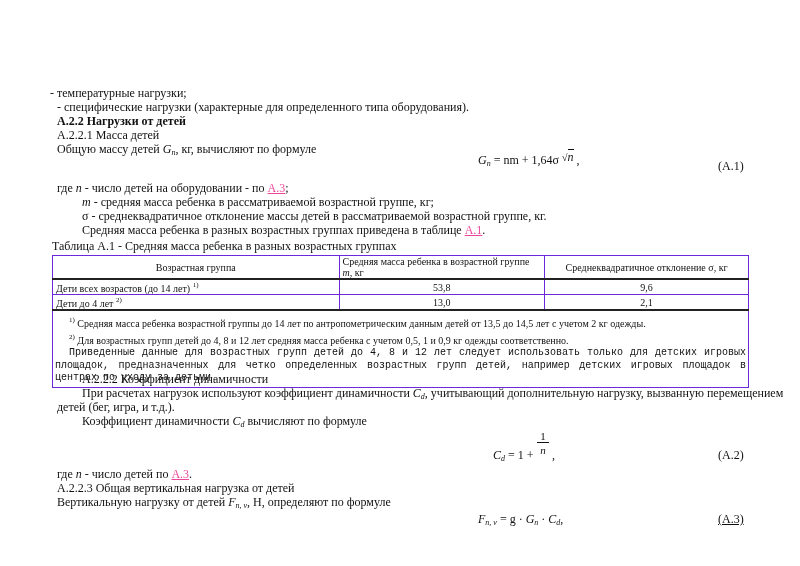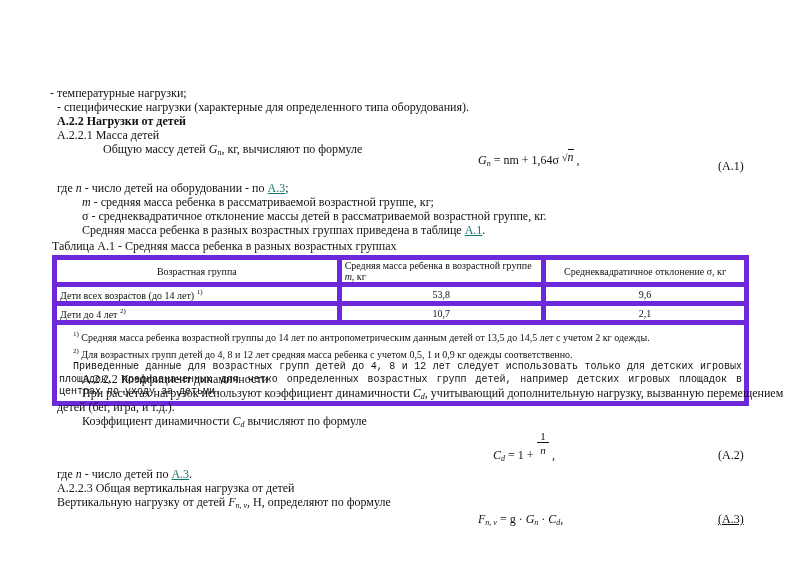--- a/index.html
+++ b/index.html
@@ -3,46 +3,46 @@
 <meta charset="utf-8">
 <style>
   html, body { margin: 0; padding: 0; }
   body {
     width: 800px; height: 566px; background: #ffffff; position: relative; overflow: hidden;
     font-family: "Liberation Serif", serif; font-size: 12px; color: #111111;
   }
   .ln { position: absolute; white-space: nowrap; line-height: 14px; }
   .b { font-weight: bold; }
   i { font-style: italic; }
-  a.lnk { color: #0f766e; text-decoration: underline; }
+  a.lnk { color: #ec4899; text-decoration: underline; }
   .sub { font-size: 8px; vertical-align: -2px; font-style: italic; }
   .sup { font-size: 7px; vertical-align: 5px; }
   .eqnum { position: absolute; left: 718px; }
   table.t {
     position: absolute; left: 52px; top: 255px; width: 697px;
     border-collapse: collapse; font-size: 10px; line-height: 11px;
   }
   table.t td, table.t th {
-    border: 5px solid #6d28d9; padding: 0 3px; height: 11px; font-weight: normal;
+    border: 1px solid #6d28d9; padding: 0 3px; height: 11px; font-weight: normal;
   }
   table.t th { text-align: center; }
   table.t td.c { text-align: center; }
   table.t td.notes { border-top: 2px solid #222; padding: 3px 2px 2px 2px; line-height: 12.5px; }
   table.t tr.hdr th { border-bottom: 2px solid #222; }
   .justify { text-align: justify; text-align-last: left; white-space: normal; }
 </style>
 </head>
 <body>
 
 <div class="ln" style="left:50px; top:86px;">- температурные нагрузки;</div>
 <div class="ln" style="left:57px; top:100px;">- специфические нагрузки (характерные для определенного типа оборудования).</div>
 
 <div class="ln b" style="left:57px; top:114px;">А.2.2 Нагрузки от детей</div>
 <div class="ln" style="left:57px; top:128px;">А.2.2.1 Масса детей</div>
-<div class="ln" style="left:57px; top:142px;margin-left:46px;">
+<div class="ln" style="left:57px; top:142px;">
   <span>Общую массу детей </span><i>G</i><span class="sub">n</span><span>, кг, вычисляют по формуле</span>
 </div>
 
 <div class="ln" style="left:478px; top:153px;">
   <i>G</i><span class="sub">n</span><span> = nm + 1,64σ </span><span style="font-size:10px; position:relative; top:-3px;">√</span><i style="border-top:1px solid #111; position:relative; top:-3px;">n</i><span> ,</span>
 </div>
 <div class="ln eqnum" style="top:159px;">(А.1)</div>
 
 <div class="ln" style="left:57px; top:181px;">
   <span>где </span><i>n</i><span> - число детей на оборудовании - по </span><a class="lnk">А.3</a><span>;</span>
@@ -71,21 +71,21 @@
     </th>
     <th>Среднеквадратичное отклонение σ, кг</th>
   </tr>
   <tr>
     <td><span>Дети всех возрастов (до 14 лет)</span> <span class="sup">1)</span></td>
     <td class="c">53,8</td>
     <td class="c">9,6</td>
   </tr>
   <tr>
     <td><span>Дети до 4 лет</span> <span class="sup">2)</span></td>
-    <td class="c">10,7</td>
+    <td class="c">13,0</td>
     <td class="c">2,1</td>
   </tr>
   <tr>
     <td class="notes" colspan="3">
       <div style="padding-left:14px;"><span class="sup">1)</span><span> Средняя масса ребенка возрастной группы до 14 лет по антропометрическим данным детей от 13,5 до 14,5 лет с учетом 2 кг одежды.</span></div>
       <div style="padding-left:14px;"><span class="sup">2)</span><span> Для возрастных групп детей до 4, 8 и 12 лет средняя масса ребенка с учетом 0,5, 1 и 0,9 кг одежды соответственно.</span></div>
       <div class="justify" style="text-indent:14px;font-family:Liberation Mono, monospace;">Приведенные данные для возрастных групп детей до 4, 8 и 12 лет следует использовать только для детских игровых площадок, предназначенных для четко определенных возрастных групп детей, например детских игровых площадок в центрах по уходу за детьми.</div>
     </td>
   </tr>
 </tbody>

